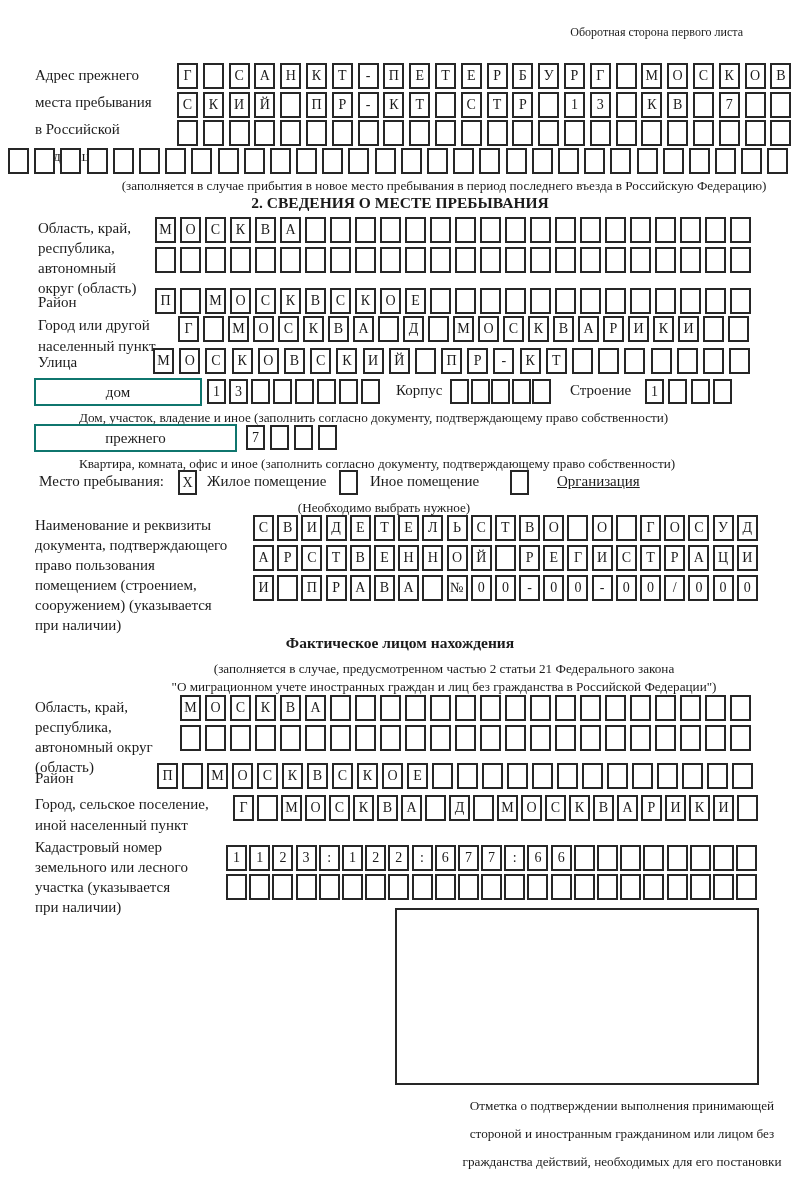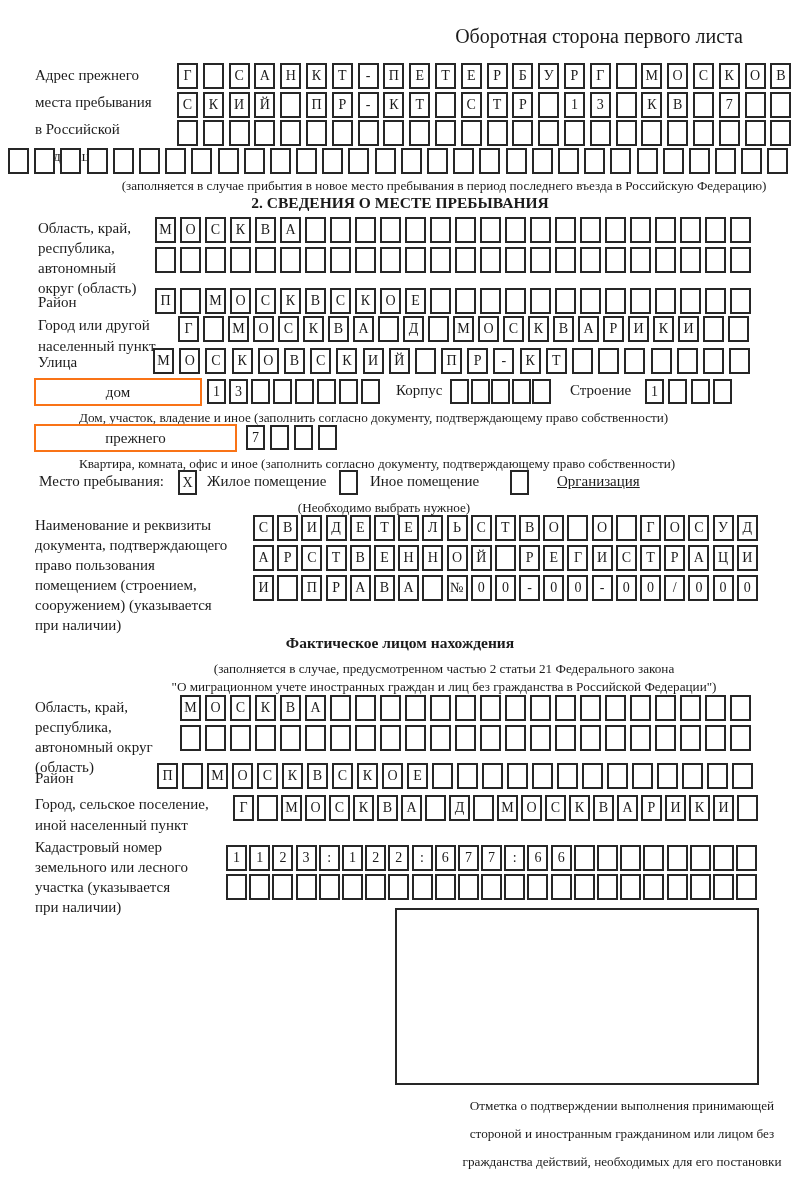--- a/index.html
+++ b/index.html
@@ -15,35 +15,35 @@
   .center{left:0;width:800px;text-align:center;}
   .title{position:absolute;font-weight:bold;font-size:15.5px;}
   .cellrow{position:absolute;display:flex;gap:4px;}
   .cell{
     width:21px;height:26px;border:2px solid #262626;box-sizing:border-box;
     display:flex;align-items:center;justify-content:center;
     font-size:14px;background:#fff;flex:0 0 auto;
   }
   .sm .cell{width:19px;height:25px;}
   .wide-rect{
-    position:absolute;border:2px solid #f97316;box-sizing:border-box;height:28px;
+    position:absolute;border:2px solid #0f766e;box-sizing:border-box;height:28px;
     display:flex;align-items:center;justify-content:center;font-size:15px;background:#fff;
   }
   .chkbox{
     position:absolute;width:19px;height:25px;border:2px solid #262626;box-sizing:border-box;
     display:flex;align-items:center;justify-content:center;font-size:14px;background:#fff;
   }
   .bigbox{position:absolute;border:2px solid #262626;box-sizing:border-box;background:#fff;}
 </style>
 </head>
 <body>
 
 <div class="page">
 
-  <div class="abs" style="top:25px;right:57px;font-size:20px;">Оборотная сторона первого листа</div>
+  <div class="abs" style="top:25px;right:57px;font-size:12px;">Оборотная сторона первого листа</div>
 
   <div class="lbl wide-lh" style="left:35px;top:62px;">Адрес прежнего
 места пребывания
 в Российской
 Федерации</div>
   <div class="cellrow" style="left:177px;top:63px;gap:4.8px;">
       <span class="cell filled">Г</span>
       <span class="cell"></span>
       <span class="cell filled">С</span>
       <span class="cell filled">А</span>

